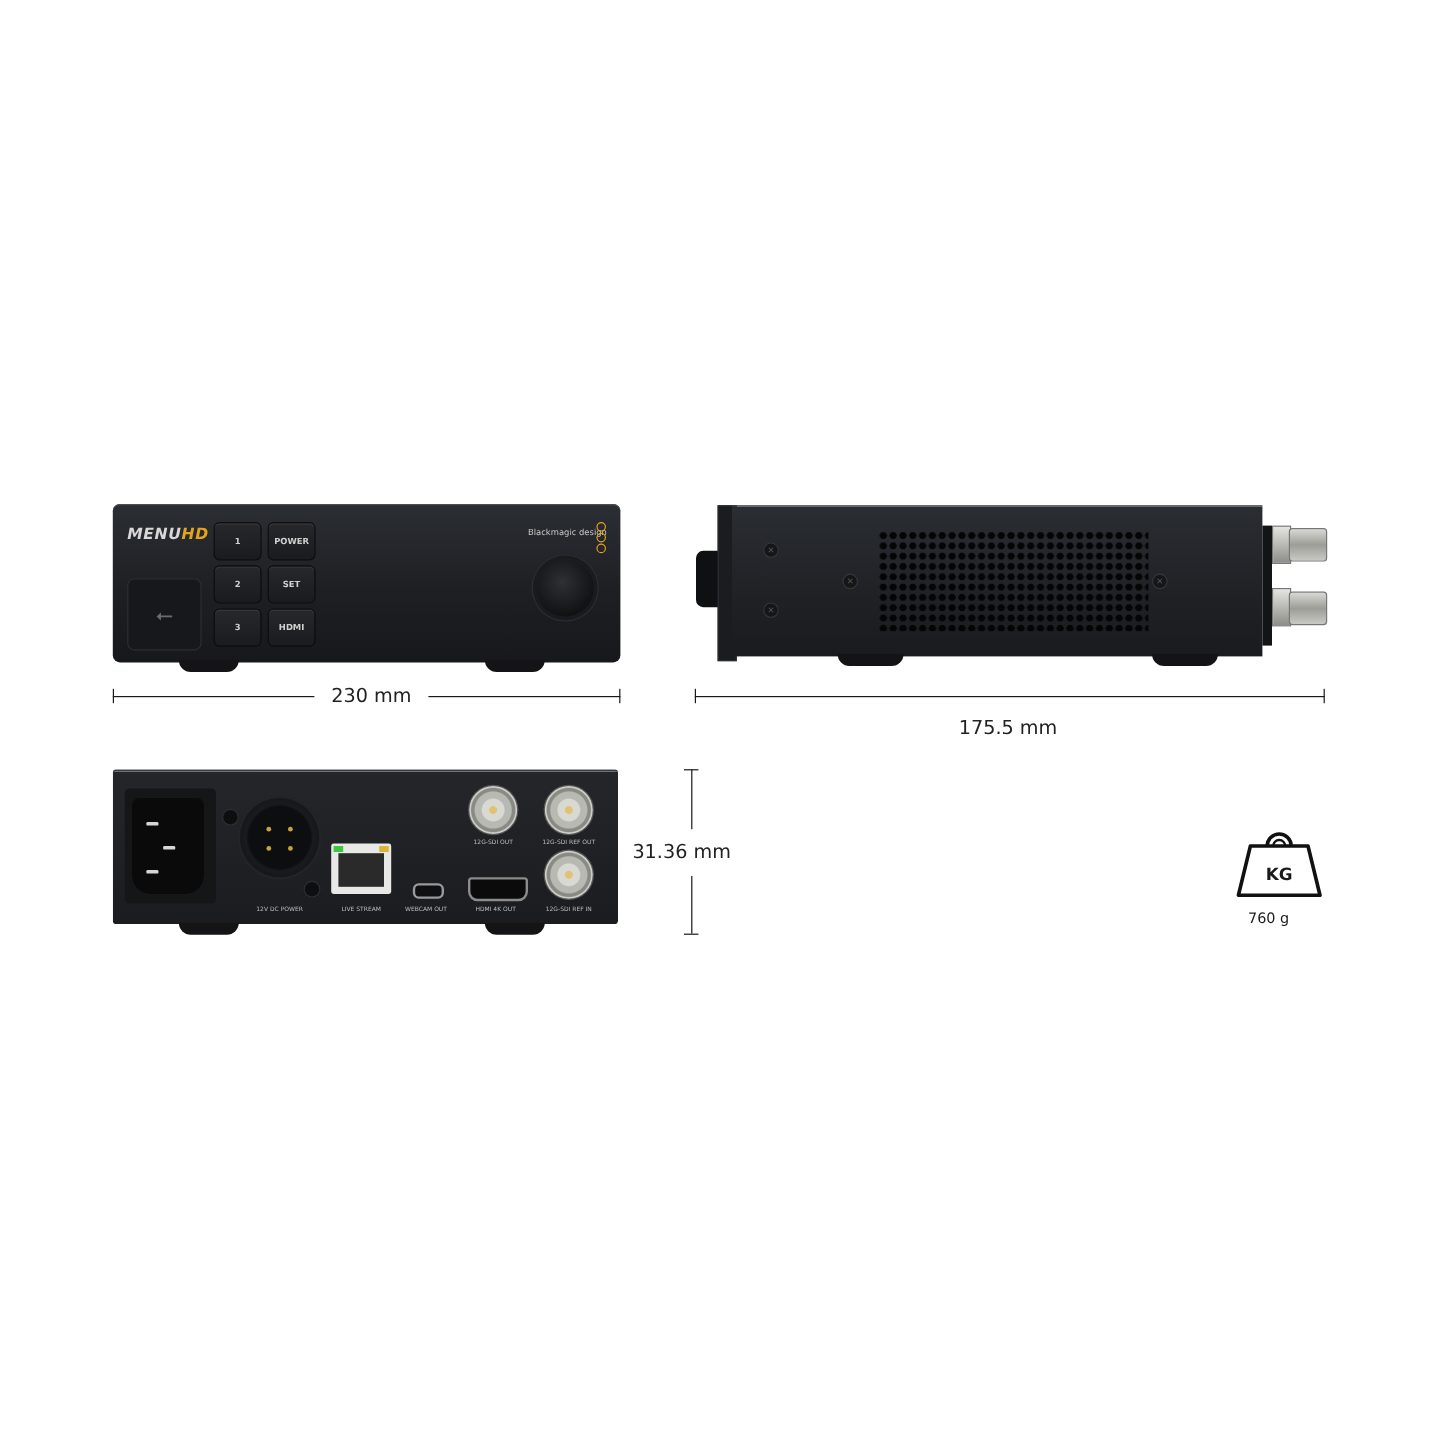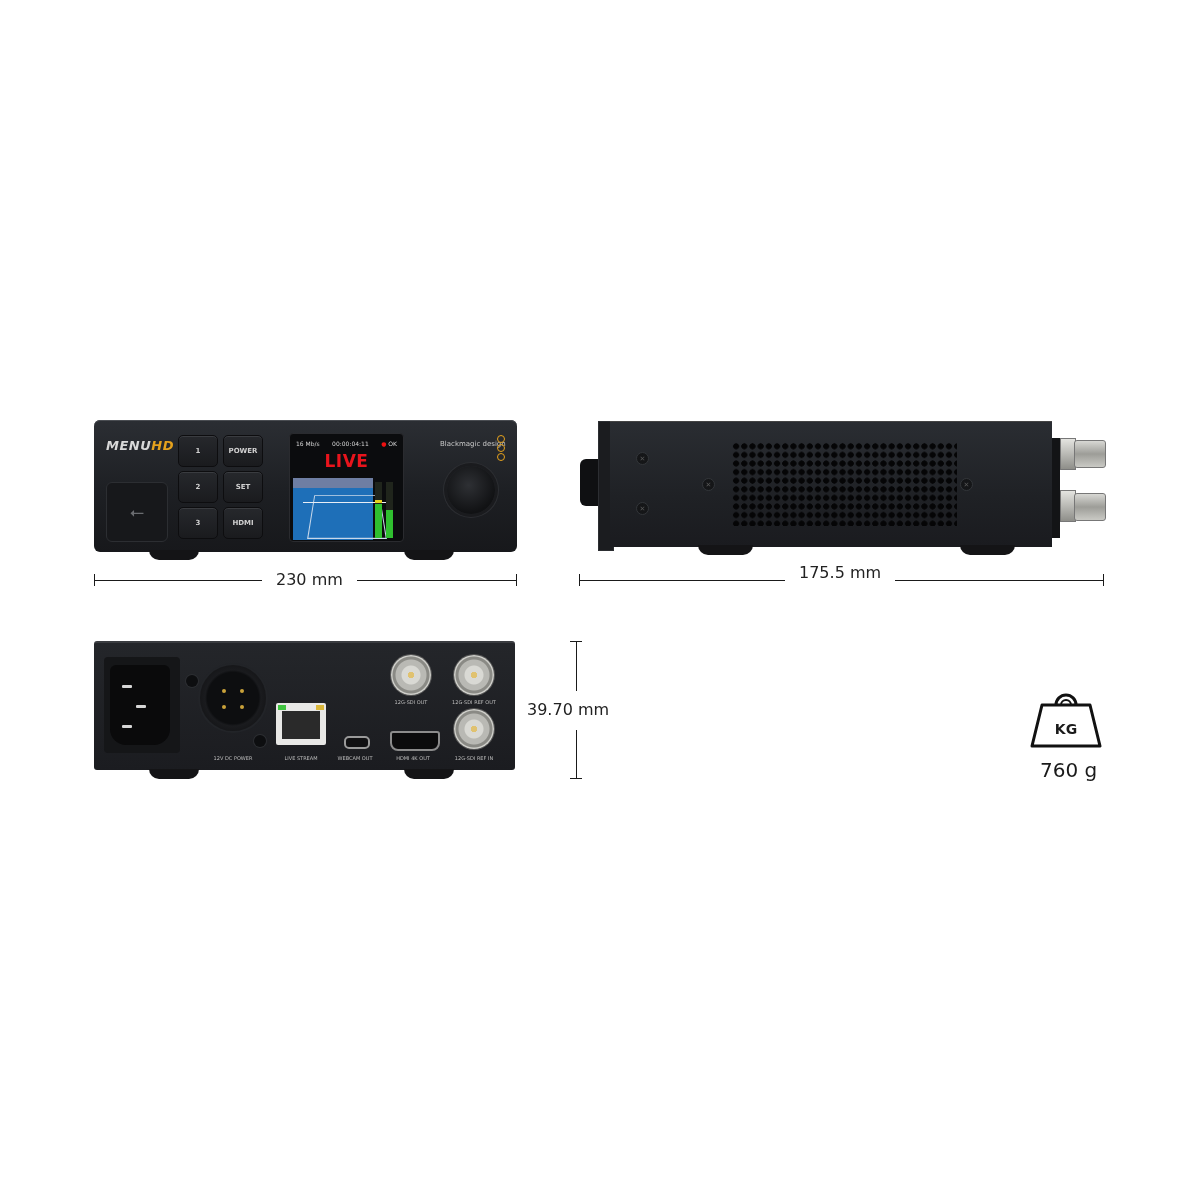--- a/index.html
+++ b/index.html
@@ -60,21 +60,21 @@
   .rj45 { left:182px; top:62px; width:50px; height:42px; background:#e8e8e6; border-radius:2px; }
   .rj45 .hole { position:absolute; left:6px; top:8px; width:38px; height:28px; background:#2a2a2a; }
   .rj45 .led-g { position:absolute; left:2px; top:2px; width:8px; height:5px; background:#3fc43f; }
   .rj45 .led-y { position:absolute; right:2px; top:2px; width:8px; height:5px; background:#d9b63a; }
   .usbc { left:250px; top:93px; width:22px; height:9px; background:#101012; border:2px solid #9a9a9a; border-radius:5px; }
   .hdmi { left:296px; top:88px; width:46px; height:16px; background:#0b0b0c; border:2px solid #8b8b8b; border-radius:3px 3px 8px 8px; }
   .rbnc { width:40px; height:40px; border-radius:50%; background:radial-gradient(circle,#e0c270 0 3px,#d9d9d4 3.5px 9px,#b9b9b4 10px 15px,#8a8a85 16px 18px,#cfcfca 19px); box-shadow:0 0 0 1px #555; }
   .rlabel { font-size:5px; color:#bdbdbd; white-space:nowrap; text-align:center; }
 
   
-  .weight-label { font-size:20px; color:#1a1a1a; }
+  .weight-label { font-size:12px; color:#1a1a1a; }
 </style>
 </head>
 <body>
 
 <div class="abs front">
   <div class="foot" style="left:55px;bottom:-8px;width:50px;"></div>
   <div class="foot" style="left:310px;bottom:-8px;width:50px;"></div>
 
   <div class="abs ultrahd"><span style="color:#d8d8d8">MENU</span><span>HD</span></div>
 
@@ -82,42 +82,20 @@
       <span>⭠</span>
     </div>
 
   <div class="abs btn" style="left:84px;top:15px;">1</div>
   <div class="abs btn" style="left:129px;top:15px;">POWER</div>
   <div class="abs btn" style="left:84px;top:51px;">2</div>
   <div class="abs btn" style="left:129px;top:51px;">SET</div>
   <div class="abs btn" style="left:84px;top:87px;">3</div>
   <div class="abs btn" style="left:129px;top:87px;">HDMI</div>
 
-  <div class="abs screen">
-    <div class="scr-top">
-      <span>16 Mb/s</span>
-      <span>00:00:04:11</span>
-      <span><span class="rec">●</span> <span>OK</span></span>
-    </div>
-    <div class="live">LIVE</div>
-    <div class="court" style="width:80px;">
-      <div class="crowd"></div>
-      <div class="lines"></div>
-      <div class="net"></div>
-    </div>
-    <div class="meters">
-      <div class="meter">
-          <div class="fill" style="height:60%"></div>
-          <div class="peak" style="bottom:62%"></div>
-        </div>
-      <div class="meter">
-          <div class="fill" style="height:50%"></div>
-        </div>
-    </div>
-  </div>
 
   <div class="abs brand">Blackmagic design</div>
   <div class="abs brand-dots">
       <i></i>
       <i></i>
       <i></i>
     </div>
   <div class="abs knob"></div>
 </div>
 
@@ -139,21 +117,21 @@
 <div class="abs screw" style="left:960px;top:478px;">✕</div>
 <div class="abs side-back"></div>
 <div class="abs bnc-nut" style="left:1060px;top:438px;"></div>
 <div class="abs bnc" style="left:1074px;top:440px;width:30px;"></div>
 <div class="abs bnc-nut" style="left:1060px;top:490px;"></div>
 <div class="abs bnc" style="left:1074px;top:493px;width:30px;"></div>
 
 <div class="abs tick-v" style="left:579px;top:574px;"></div>
 <div class="abs dim-h" style="left:579px;top:580px;width:525px;"></div>
 <div class="abs tick-v" style="left:1103px;top:574px;"></div>
-<div class="abs dim-label" style="left:785px;top:564px;padding:0 14px;">175.5 mm</div>
+<div class="abs dim-label" style="left:785px;top:598px;padding:0 14px;">175.5 mm</div>
 
 <div class="abs rear">
   <div class="foot" style="left:55px;bottom:-9px;width:50px;"></div>
   <div class="foot" style="left:310px;bottom:-9px;width:50px;"></div>
 
   <div class="abs iec-surround"></div>
   <div class="abs iec">
     <div class="pin" style="left:12px;top:20px;"></div>
     <div class="pin" style="left:26px;top:40px;"></div>
     <div class="pin" style="left:12px;top:60px;"></div>
@@ -189,21 +167,21 @@
   <div class="abs rlabel" style="left:352px;top:56px;width:56px;">12G-SDI REF OUT</div>
 
   <div class="abs rbnc" style="left:360px;top:66px;"></div>
   <div class="abs rlabel" style="left:352px;top:112px;width:56px;">12G-SDI REF IN</div>
 </div>
 
 <div class="abs tick-h" style="left:570px;top:641px;"></div>
 <div class="abs dim-v" style="left:576px;top:641px;height:50px;"></div>
 <div class="abs dim-v" style="left:576px;top:730px;height:48px;"></div>
 <div class="abs tick-h" style="left:570px;top:778px;"></div>
-<div class="abs dim-label" style="left:527px;top:701px;padding:0;">39.70 mm</div>
+<div class="abs dim-label" style="left:527px;top:701px;padding:0;">31.36 mm</div>
 
 <div class="abs" style="left:1030px;top:688px;width:72px;height:62px;">
   <svg width="72" height="62" viewBox="0 0 72 62">
     <path d="M26 17 A10 10 0 0 1 46 17" fill="none" stroke="#111" stroke-width="3"></path>
     <path d="M31 17 A5 5 0 0 1 41 17" fill="none" stroke="#111" stroke-width="2"></path>
     <path d="M12 17 L60 17 L70 58 L2 58 Z" fill="none" stroke="#111" stroke-width="3" stroke-linejoin="round"></path>
   </svg>
   <div class="abs" style="left:0;top:33px;width:72px;text-align:center;font-weight:bold;font-size:14px;">KG</div>
 </div>
 <div class="abs weight-label" style="left:1040px;top:758px;">760 g</div>

